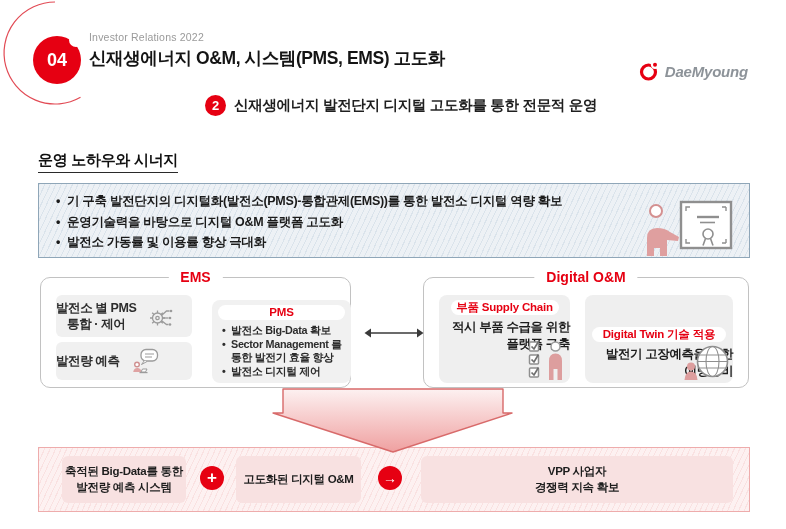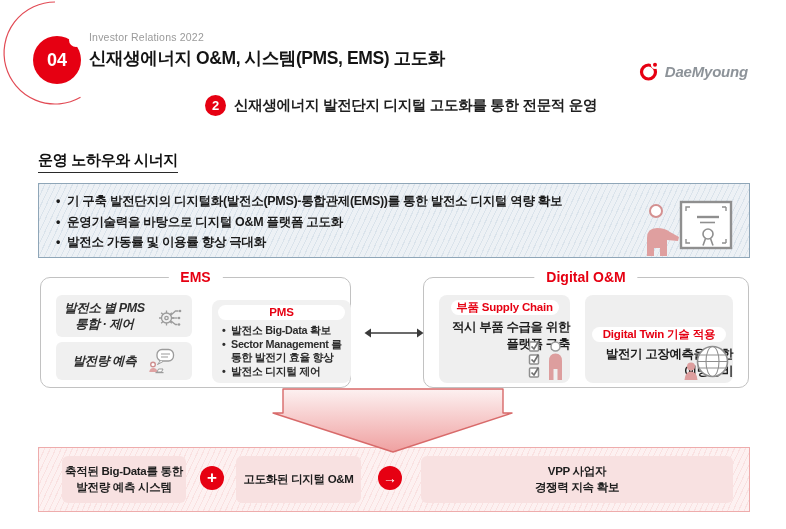--- a/index.html
+++ b/index.html
@@ -40,21 +40,21 @@
 
   
   .group { border:1.2px solid #c2c2c2; border-radius:10px; background:#fff; }
   .group-ems { left:40px; top:277px; width:311px; height:111px; }
   .group-dom { left:423px; top:277px; width:326px; height:111px; }
   .group-label { position:absolute; top:-9px; left:50%; transform:translateX(-50%);
             background:#fff; padding:0 12px; font-size:14px; font-weight:bold;
             color:#e60012; white-space:nowrap; }
 
   .gray-item { position:absolute; background:#f0f0f0; border-radius:6px;
-            display:flex; align-items:center; justify-content:center; gap:12px;font-style:italic; }
+            display:flex; align-items:center; gap:12px; }
   .item-a { left:15px; top:17px; width:136px; height:42px; }
   .item-b { left:15px; top:64px; width:136px; height:38px; }
   .gray-item .lbl { font-size:12.5px; font-weight:bold; color:#2d2d2d; line-height:16px;
             text-align:center; letter-spacing:-.4px; }
   .gray-item .lbl span { display:block; }
 
   .pms-box { position:absolute; left:171px; top:22px; width:139px; height:83px;
             background:#f1f1f1; border-radius:8px; }
   .pill { display:block; margin:5px auto 0; background:#fff; border-radius:8px; height:15px;
             line-height:15px; text-align:center; font-size:11.5px; font-weight:bold;

